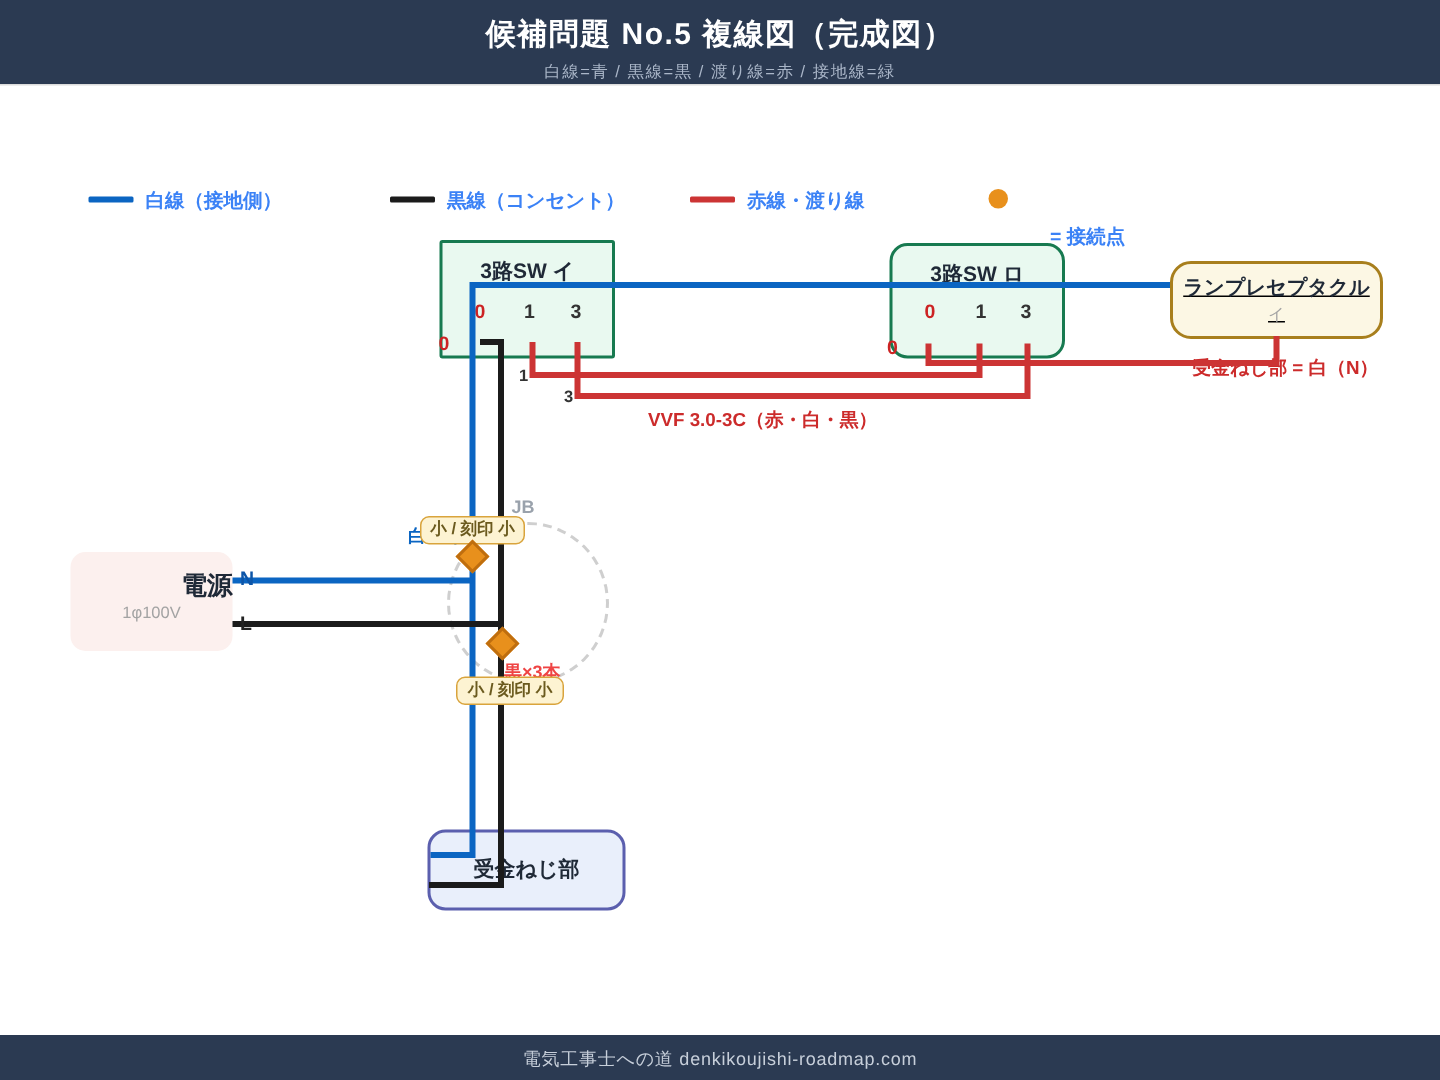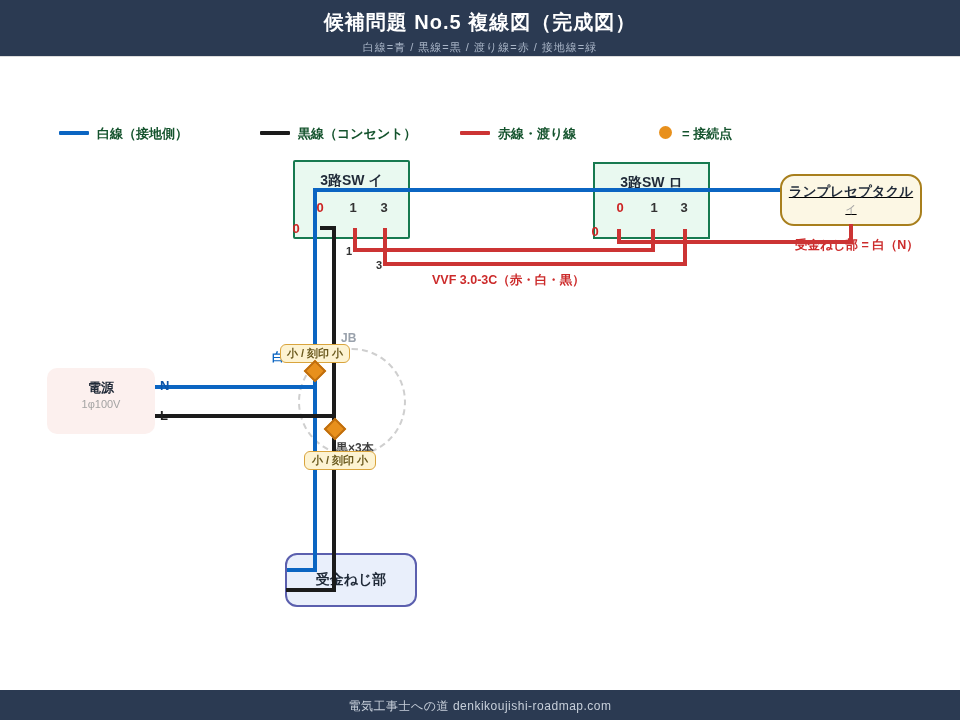--- a/index.html
+++ b/index.html
@@ -9,50 +9,50 @@
   
   .bar{position:absolute;left:0;width:960px;background:var(--navy);color:#fff;text-align:center;}
   #header{top:0;height:56px;}
   #header .title{font-size:20px;font-weight:bold;padding-top:9px;letter-spacing:1px;}
   #header .subtitle{font-size:11px;color:#aab6c8;margin-top:4px;letter-spacing:1px;}
   #footer{top:690px;height:30px;text-align:center;}
   #footer .ftxt{font-size:12px;color:#c7cfda;padding-top:8px;letter-spacing:.5px;}
 
   
   #legend{position:absolute;left:0;top:56px;width:960px;height:40px;border-top:1px solid #dcdcdc;background:#fff;}
-  .leg-label{position:absolute;top:68px;font-size:13px;font-weight:bold;color:#14532d;white-space:nowrap;}
+  .leg-label{position:absolute;top:68px;font-size:13px;font-weight:bold;color:#3b82f6;white-space:nowrap;}
   .leg-line{position:absolute;top:74px;height:4px;width:30px;border-radius:1px;}
   .leg-dot{position:absolute;width:13px;height:13px;border-radius:50%;background:var(--orange);top:69px;}
 
   
   .comp{position:absolute;box-sizing:border-box;text-align:center;z-index:1;}
   .comp .ctitle{font-weight:bold;color:#1f2937;white-space:nowrap;}
   .comp .csub{color:#a3a3a3;font-size:11px;margin-top:1px;}
   #sw-i{left:293px;top:160px;width:117px;height:79px;background:#e9f9f0;border:2.5px solid var(--green);border-radius:2px;}
-  #sw-ro{left:593px;top:162px;width:117px;height:77px;background:#e9f9f0;border:2.5px solid var(--green);border-radius:0;}
+  #sw-ro{left:593px;top:162px;width:117px;height:77px;background:#e9f9f0;border:2.5px solid var(--green);border-radius:12px;}
   #sw-i .ctitle,#sw-ro .ctitle{font-size:14px;margin-top:10px;}
   #receptacle{left:780px;top:174px;width:142px;height:52px;background:#fcf7e4;border:2.5px solid var(--gold);border-radius:14px;text-decoration:underline;}
   #receptacle .ctitle{font-size:13.5px;margin-top:7px;}
   #power{left:47px;top:368px;width:108px;height:66px;background:#fcf0ee;border:2.5px solid var(--dkred);border-radius:10px;}
-  #power .ctitle{font-size:13px;margin-top:11px;}
+  #power .ctitle{font-size:17px;margin-top:11px;text-align:right;}
   #outlet{left:285px;top:553px;width:132px;height:54px;background:#e9effb;border:2px solid var(--indigo);border-radius:12px;}
   #outlet .ctitle{font-size:14px;margin-top:16px;}
 
   
   #jb-circle{position:absolute;left:298px;top:348px;width:104px;height:104px;border:2px dashed #cfcfcf;border-radius:50%;z-index:0;}
   #jb-label{position:absolute;left:341px;top:331px;font-size:12px;font-weight:bold;color:#9aa2ac;z-index:1;}
 
   
   .txt{position:absolute;white-space:nowrap;}
   .z2{z-index:2;} .z4{z-index:4;}
   .term{width:16px;text-align:center;font-size:13px;font-weight:bold;color:#333;z-index:2;}
   .term.red, .red-txt{color:#cc2323;}
   .bendlbl{font-size:11px;font-weight:bold;color:#333;}
   .red-note{font-size:12.5px;font-weight:bold;color:#cc2b2b;}
-  .count-lbl{font-size:12px;font-weight:bold;color:#404040;}
+  .count-lbl{font-size:12px;font-weight:bold;color:#ef4444;}
   #white-count{color:var(--blue);z-index:3;}
   #n-lbl{font-size:13px;font-weight:bold;color:#0d55a8;}
   #l-lbl{font-size:13px;font-weight:bold;color:#222;}
 
   
   #wires{position:absolute;left:0;top:0;z-index:3;pointer-events:none;}
 
   
   .diamond{position:absolute;width:12px;height:12px;background:var(--orange);border:2px solid #bf6e0e;transform:rotate(45deg);z-index:5;}
 
@@ -72,21 +72,21 @@
   </div>
 
   <div id="legend">
     <span class="leg-line" style="left:59px;background:var(--blue);"></span>
     <span class="leg-label" style="left:97px;">白線（接地側）</span>
     <span class="leg-line" style="left:260px;background:var(--black-wire);"></span>
     <span class="leg-label" style="left:298px;">黒線（コンセント）</span>
     <span class="leg-line" style="left:460px;background:var(--red);"></span>
     <span class="leg-label" style="left:498px;">赤線・渡り線</span>
     <span class="leg-dot" style="left:659px;"></span>
-    <span class="leg-label" style="left:682px;">= 接続点</span>
+    <span class="leg-label" style="left:700px;margin-top:24px;">= 接続点</span>
   </div>
 
   <div id="jb-circle"></div>
   <div id="jb-label" class="txt">JB</div>
 
   <div id="sw-i" class="comp">
     <div class="ctitle">3路SW イ</div>
   </div>
   <div id="sw-ro" class="comp">
     <div class="ctitle">3路SW ロ</div>

